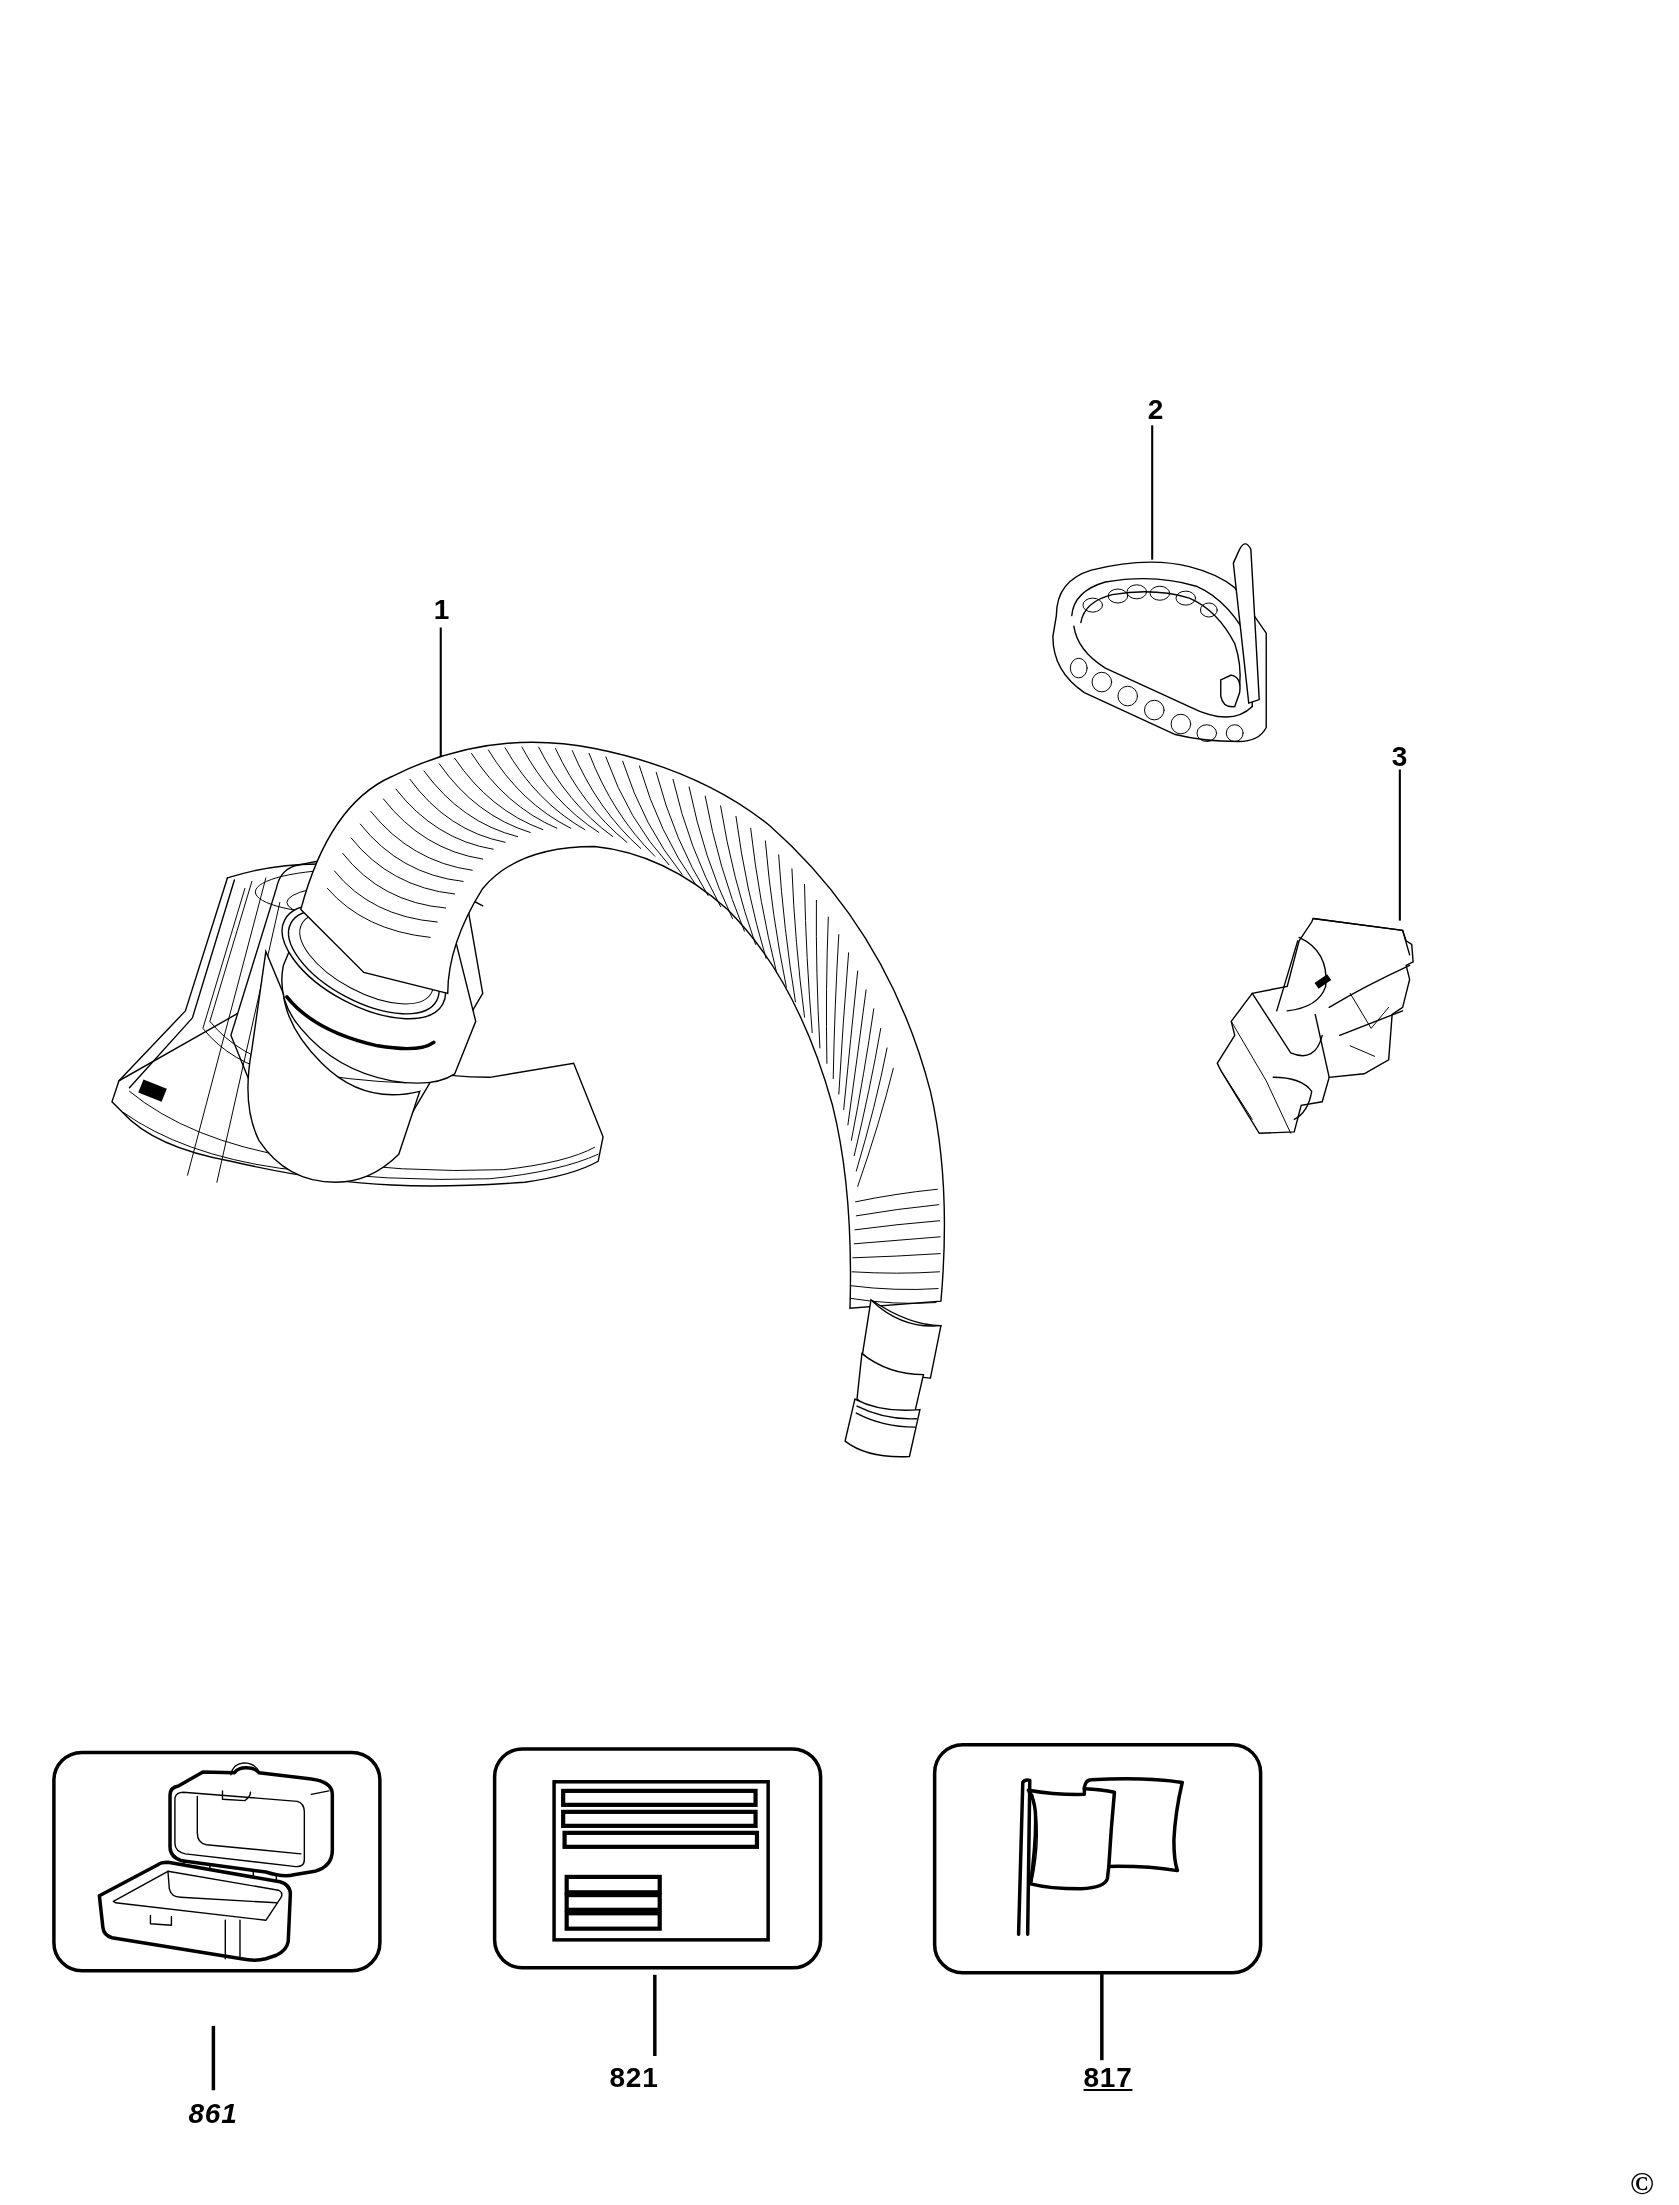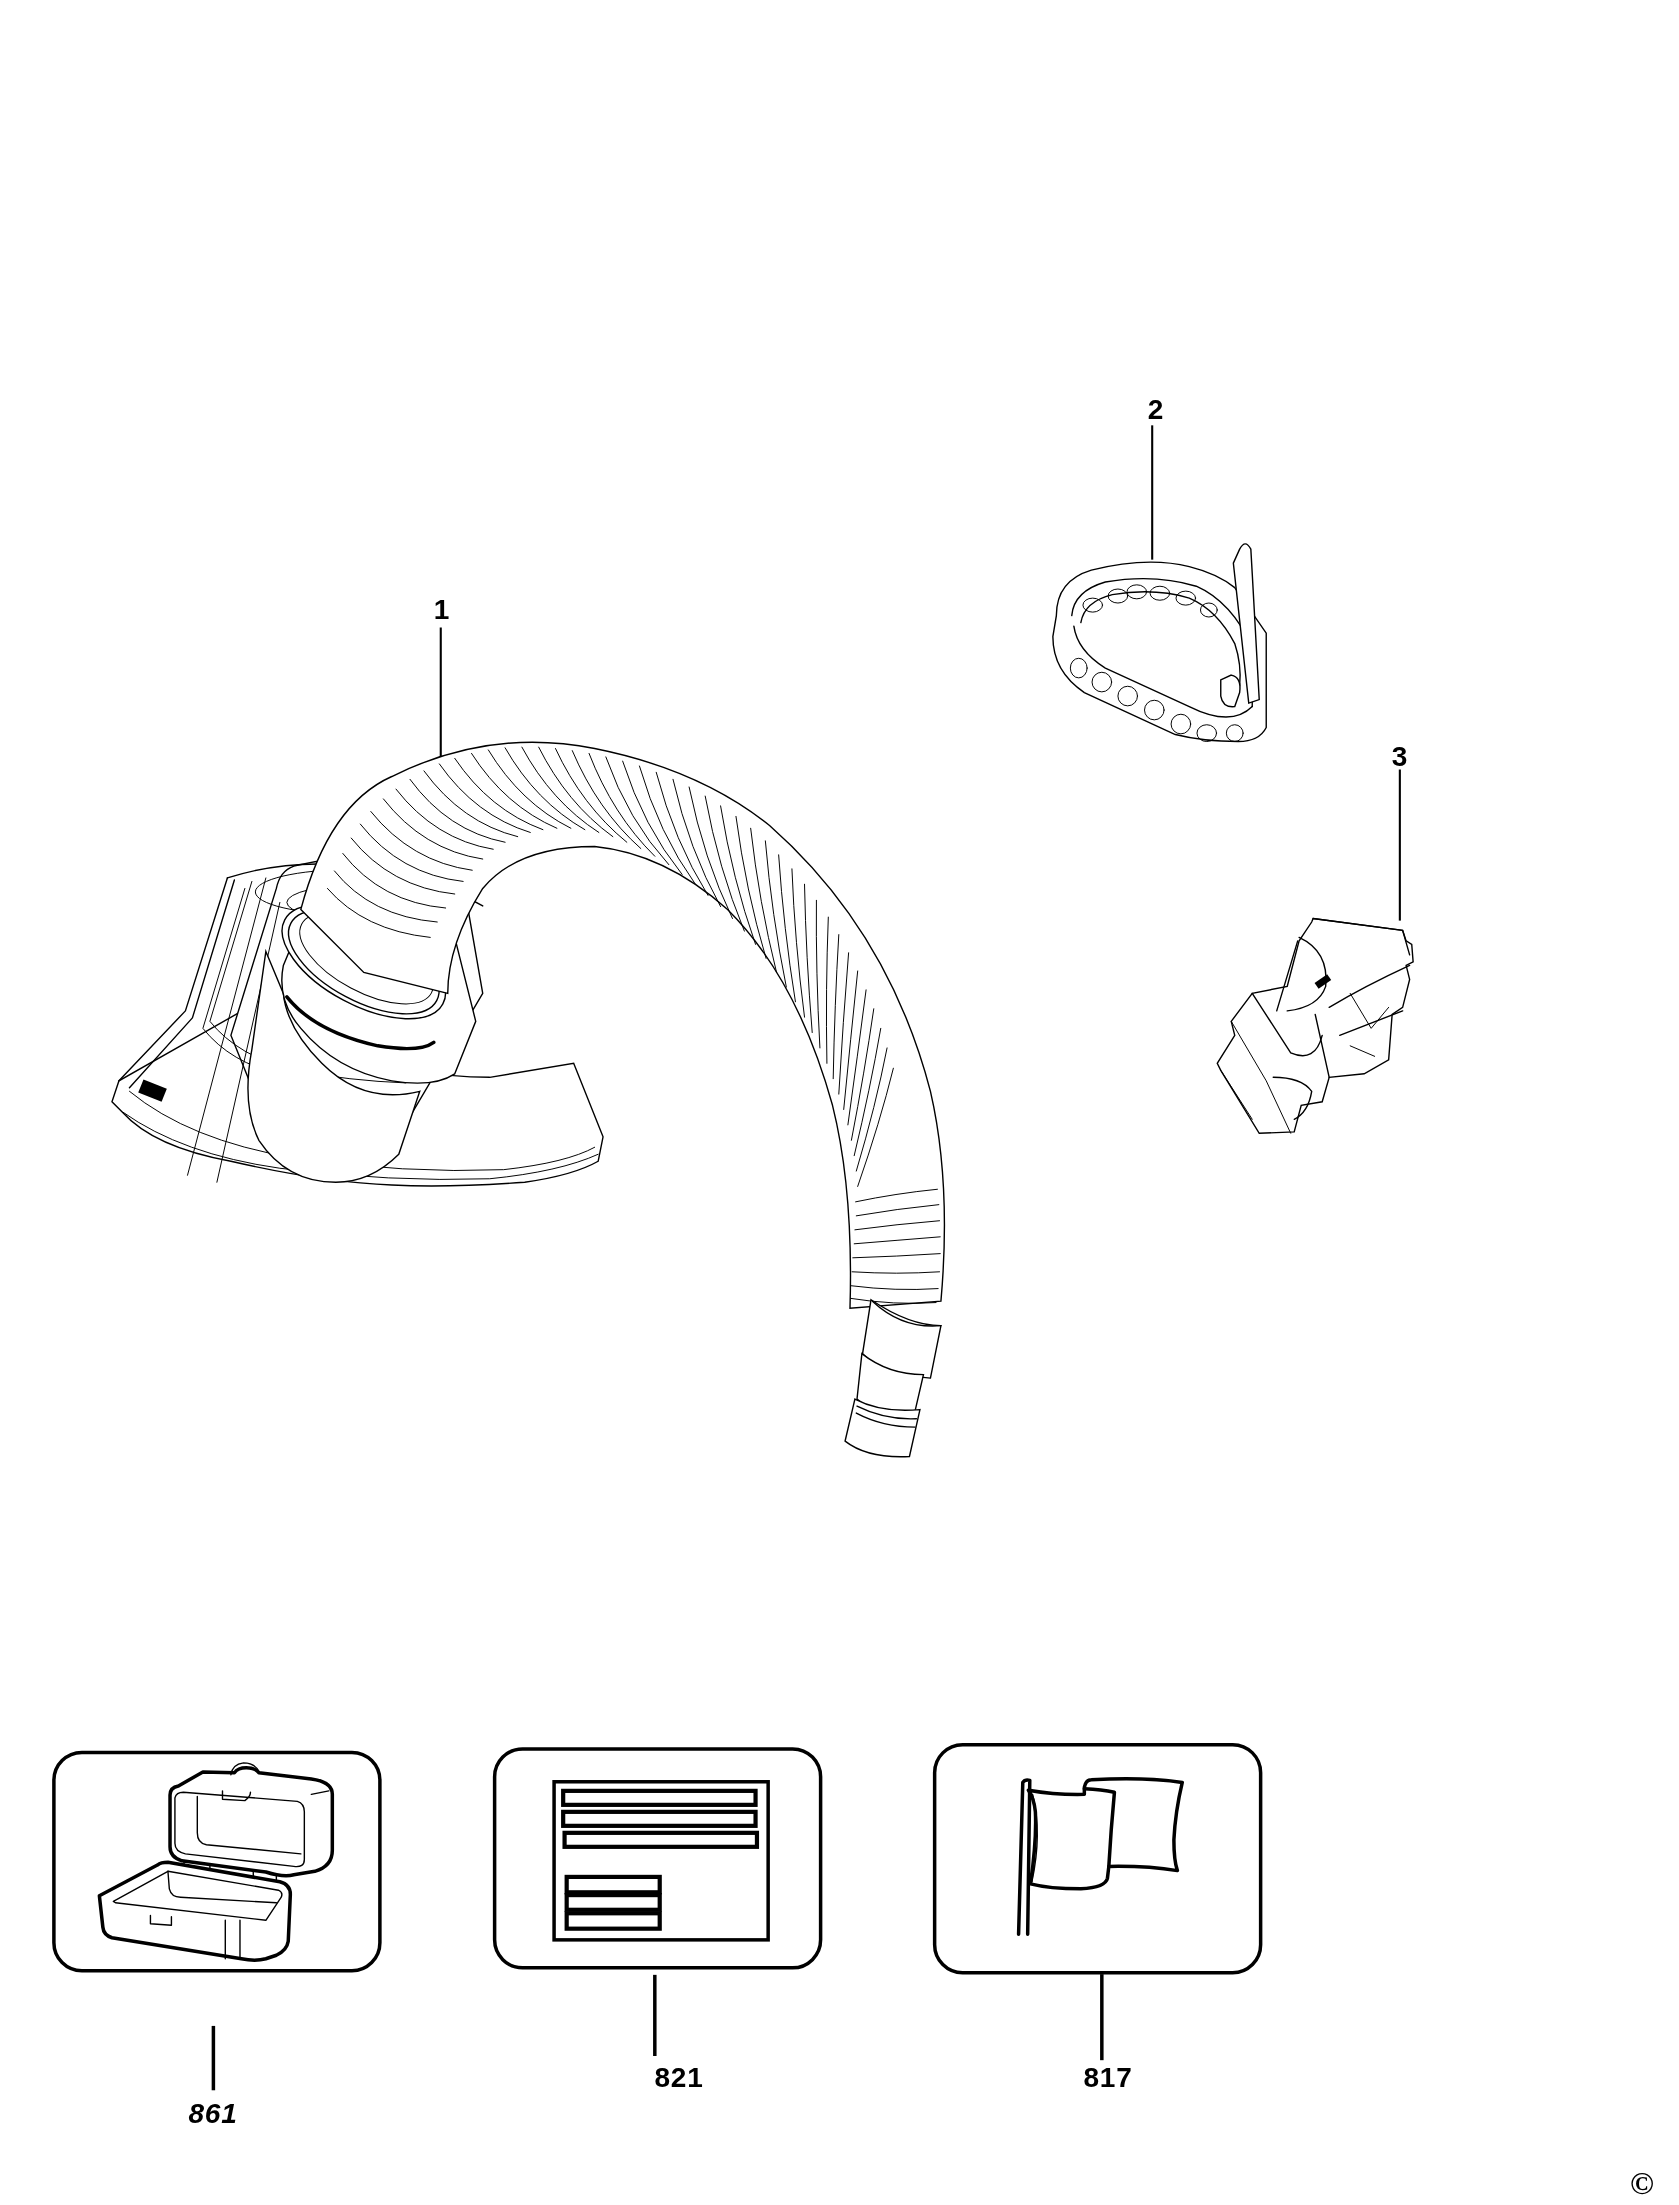--- a/index.html
+++ b/index.html
@@ -216,17 +216,17 @@
       <path class="bold" d="M1550 2557 Q1575 2558 1593 2562 Q1588 2615 1585 2668"></path>
       <path class="ln" d="M1476 2565 Q1490 2620 1475 2690"></path>
     </g>
   </g>
 </svg>
 
 <div class="callout-label" style="left:442px; top:596px;">1</div>
 <div class="callout-label" style="left:1156px; top:396px;">2</div>
 <div class="callout-label" style="left:1400px; top:743px;">3</div>
 <div class="callout-label" style="left:213px; top:2100px;font-style:italic;">861</div>
-<div class="callout-label" style="left:679px; top:2064px;">821</div>
-<div class="callout-label" style="left:1108px; top:2064px;">817</div>
+<div class="callout-label" style="left:634px; top:2064px;">821</div>
+<div class="callout-label" style="left:1108px; top:2064px;text-decoration:underline;">817</div>
 
 <div class="copyright">©</div>
 
 
 </body></html>

